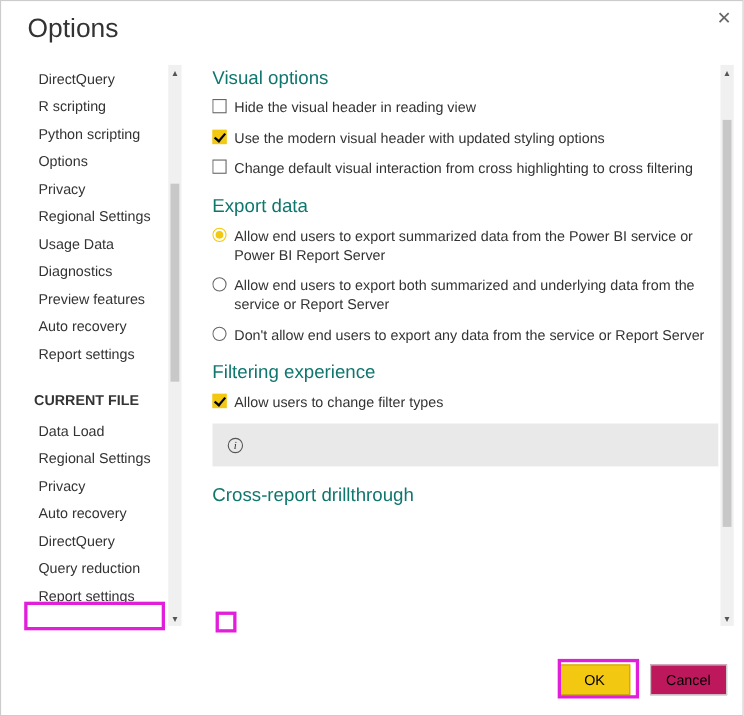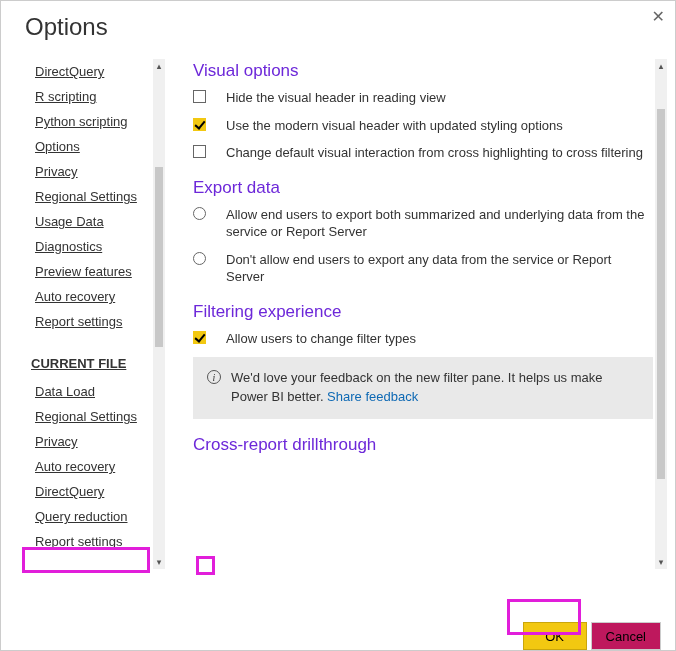--- a/index.html
+++ b/index.html
@@ -36,21 +36,20 @@
     width: 140px;
     position: relative;
     height: 100%;
   }
   .sidebar {
     width: 130px;
     height: 100%;
     overflow: hidden;
     font-size: 13px;
     color: #333;
-    text-decoration: underline;
   }
   .sidebar-item {
     padding: 5px 0 5px 10px;
     cursor: pointer;
     white-space: nowrap;
   }
   .section-header {
     font-weight: 700;
     padding: 22px 0 8px 6px;
     font-size: 13px;
@@ -117,28 +116,28 @@
     position: absolute;
     left: 2px;
     top: 50px;
     width: 8px;
     height: 370px;
     background: #c8c8c8;
   }
   .section-title {
     font-size: 17px;
     font-weight: 400;
-    color: #6d28d9;
+    color: #0f766e;
     margin: 0 0 8px 0;
     padding-top: 2px;
   }
   .opt-row {
     display: flex;
     align-items: flex-start;
-    gap: 20px;
+    gap: 7px;
     margin: 6px 0 10px 0;
     line-height: 1.35;
   }
   .opt-row .lbl { flex: 1; color: #333; }
   .cb, .rd {
     width: 13px; height: 13px;
     border: 1px solid #666;
     margin-top: 1px;
     position: relative;
     flex-shrink: 0;
@@ -182,23 +181,23 @@
     font-style: italic;
     font-family: Georgia, serif;
     color: #333;
     flex-shrink: 0;
     margin-top: 1px;
   }
   .feedback a { color: #0e69b4; text-decoration: none; cursor: pointer; }
   .footer {
     position: absolute;
     right: 14px;
-    bottom: 0;
+    bottom: 18px;
     display: flex;
-    gap: 4px;
+    gap: 18px;
   }
   .btn {
     min-width: 64px;
     height: 28px;
     padding: 0 14px;
     font-size: 13px;
     border: 1px solid #ccc;
     background: #be185d;
     cursor: pointer;
     display: inline-flex;
@@ -264,40 +263,41 @@
         </div>
         <div class="opt-row">
           <span class="cb"></span>
           <span class="lbl">Change default visual interaction from cross highlighting to cross filtering</span>
         </div>
       </div>
 
       <div class="sect">
         <div class="section-title">Export data</div>
         <div class="opt-row">
+          <span class="rd checked"></span>
+          <span class="lbl">Allow end users to export summarized data from the Power BI service or Power BI Report Server</span>
+        </div>
+        <div class="opt-row">
           <span class="rd"></span>
           <span class="lbl">Allow end users to export both summarized and underlying data from the service or Report Server</span>
         </div>
         <div class="opt-row">
           <span class="rd"></span>
           <span class="lbl">Don't allow end users to export any data from the service or Report Server</span>
         </div>
       </div>
 
       <div class="sect">
         <div class="section-title">Filtering experience</div>
         <div class="opt-row">
           <span class="cb checked"></span>
           <span class="lbl">Allow users to change filter types</span>
         </div>
         <div class="feedback">
           <span class="info">i</span>
-          <span>
-            <span>We'd love your feedback on the new filter pane. It helps us make Power BI better. </span><a>Share feedback</a>
-          </span>
         </div>
       </div>
 
       <div class="sect">
         <div class="section-title">Cross-report drillthrough</div>
       </div>
 
     </div>
     <div class="content-scroll">
       <div class="up">▴</div>

